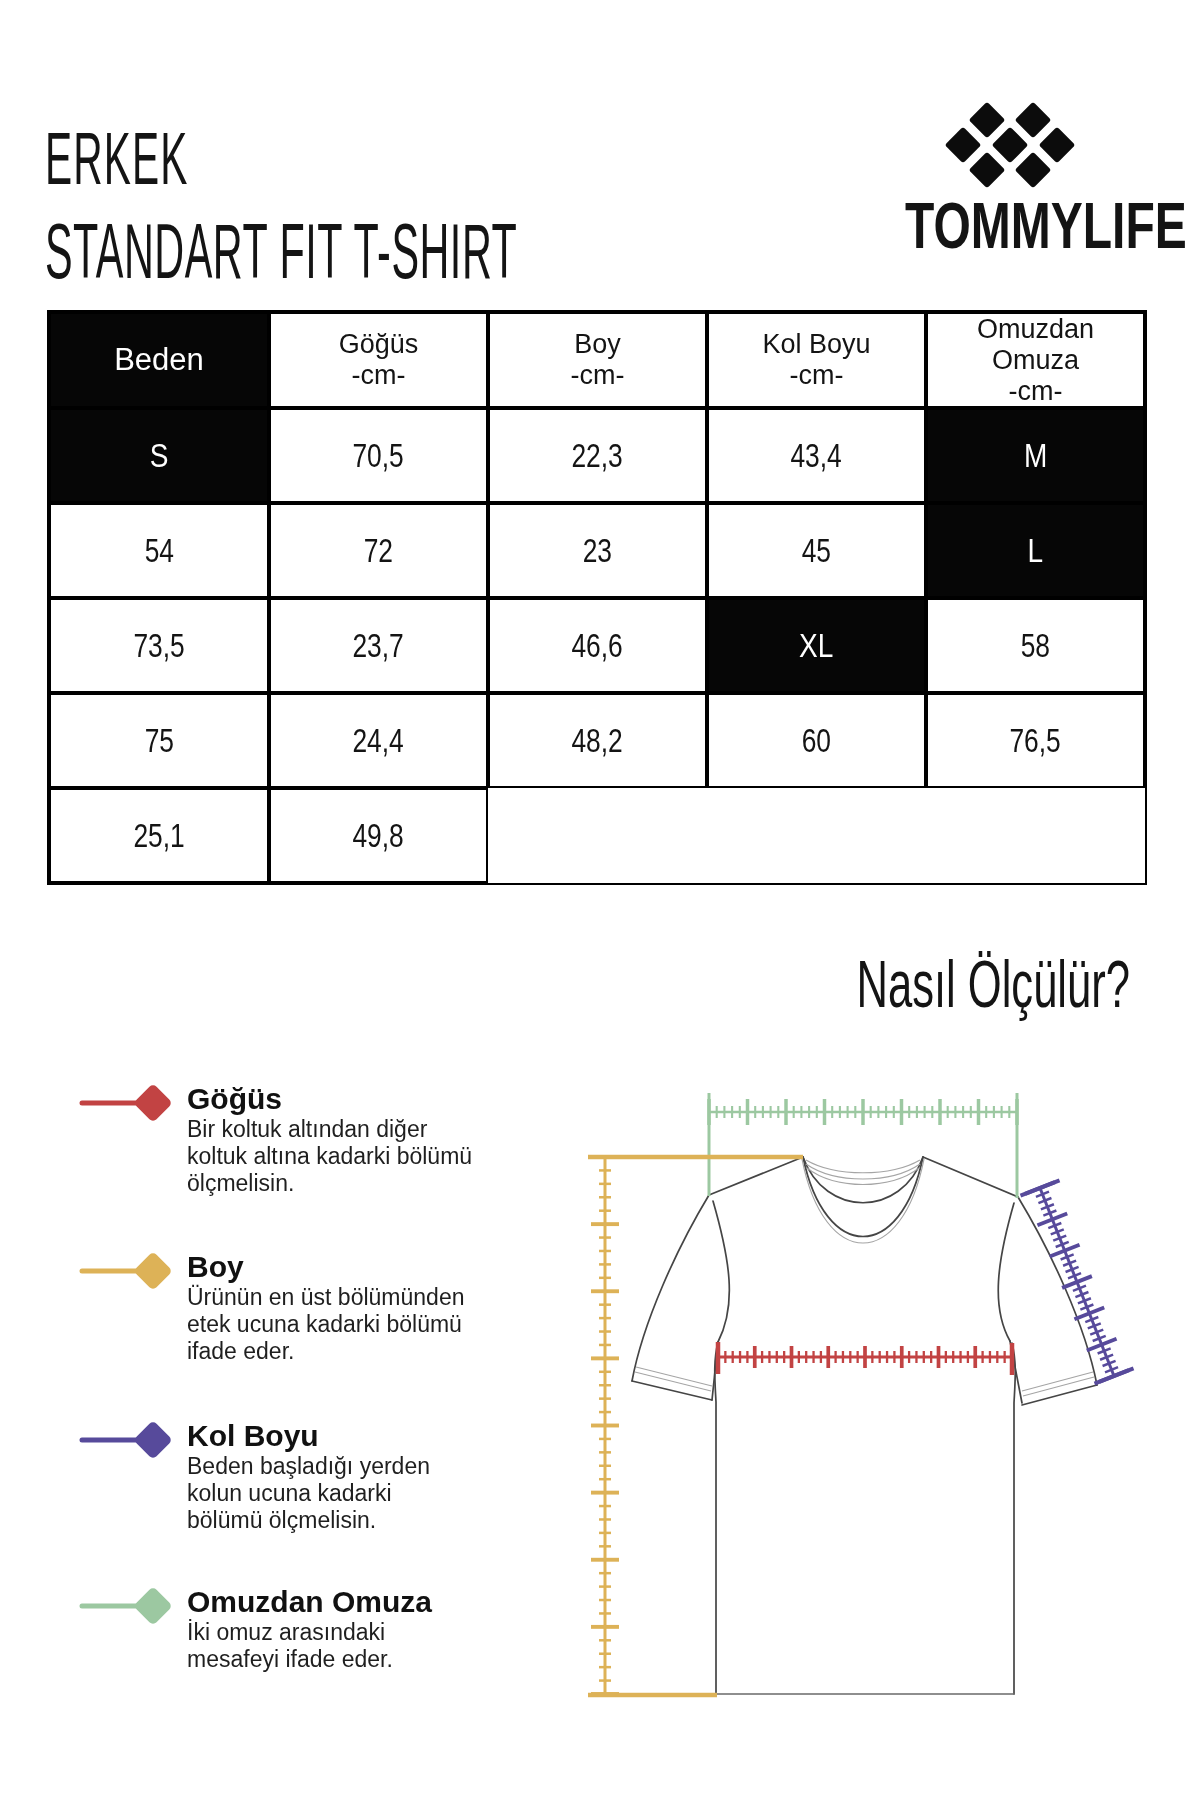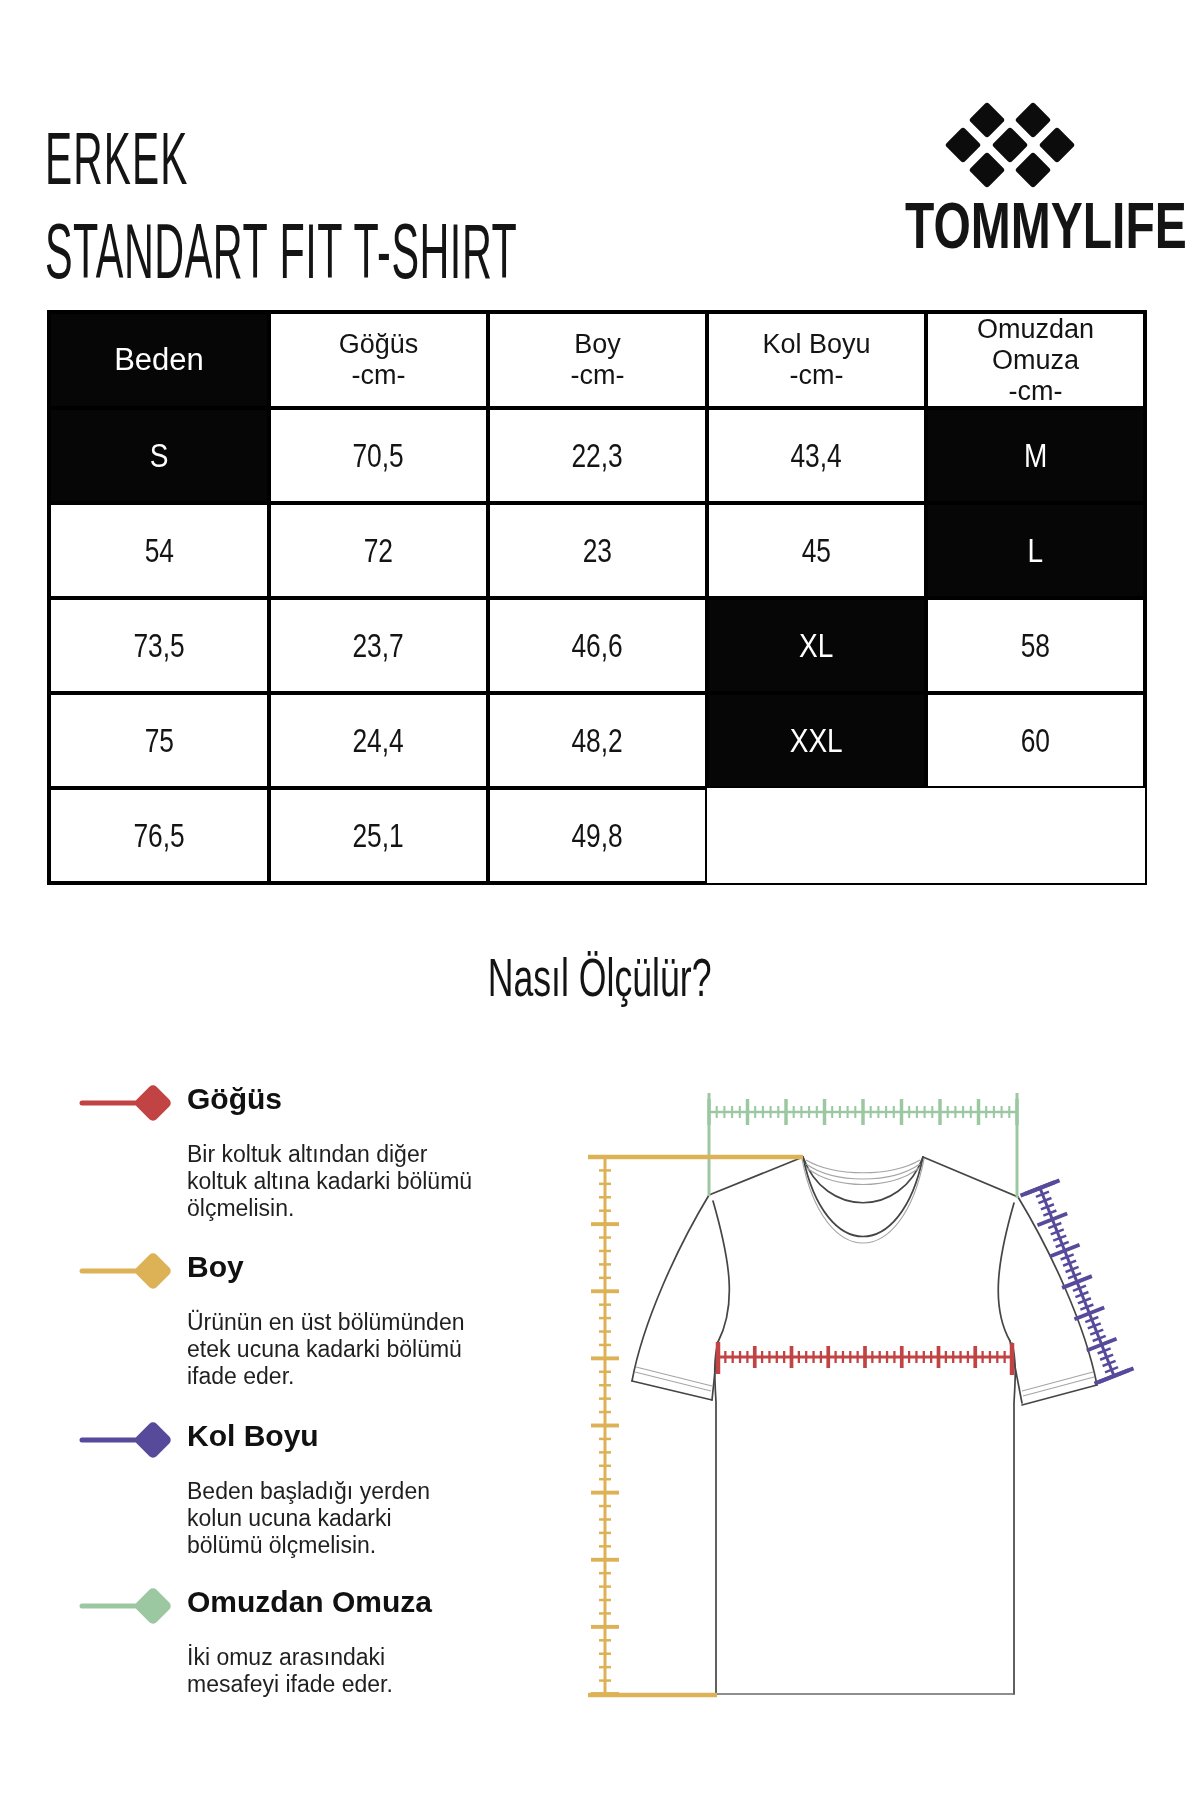--- a/index.html
+++ b/index.html
@@ -22,29 +22,29 @@
               grid-template-columns:220px repeat(4,1fr);grid-template-rows:96px repeat(5,95px);}
   #size-table .cell{border:2px solid #000;display:flex;flex-direction:column;align-items:center;justify-content:center;background:#fff;}
   #size-table .dark{background:#060606;color:#fff;text-align:center;}
   #size-table .corner{font-size:31px;}
   #size-table .head{font-size:27px;line-height:31px;text-align:center;}
   #size-table .hname{max-width:150px;}
   #size-table .szspan{font-size:33px;transform:scaleX(.85);transform-origin:center;}
   #size-table .valspan{font-size:33px;transform:scaleX(.8);transform-origin:center;}
 
   
-  #how-heading{left:0;right:0;top:948px;text-align:center;font-size:54px;line-height:1.1;font-weight:400;}
+  #how-heading{left:0;right:0;top:948px;text-align:right;font-size:66px;line-height:1.1;font-weight:400;}
   #how-heading .condc{transform:scaleX(.66);}
 
   
   .legend-item{position:absolute;left:75px;width:460px;}
   .legend-item svg.marker{position:absolute;left:0;top:-3px;}
   .legend-item .lc{margin-left:112px;}
   .legend-item .llabel{font-size:30px;font-weight:700;line-height:34px;color:#111;}
-  .legend-item .ldesc{font-size:23px;line-height:27px;margin-top:25px;color:#1f1f1f;white-space:pre-line;}
+  .legend-item .ldesc{font-size:23px;line-height:27px;margin-top:0;color:#1f1f1f;white-space:pre-line;}
 
   
   #diagram{left:540px;top:1050px;}
 </style>
 </head>
 <body>
 
 <div id="page">
 
   <div class="abs" id="category"><span class="cond">ERKEK</span></div>
@@ -127,23 +127,20 @@
         <span class="valspan">58</span>
       </div>
       <div class="cell ">
         <span class="valspan">75</span>
       </div>
       <div class="cell ">
         <span class="valspan">24,4</span>
       </div>
       <div class="cell ">
         <span class="valspan">48,2</span>
-      </div>
-      <div class="cell dark">
-        <span class="szspan">XXL</span>
       </div>
       <div class="cell ">
         <span class="valspan">60</span>
       </div>
       <div class="cell ">
         <span class="valspan">76,5</span>
       </div>
       <div class="cell ">
         <span class="valspan">25,1</span>
       </div>

